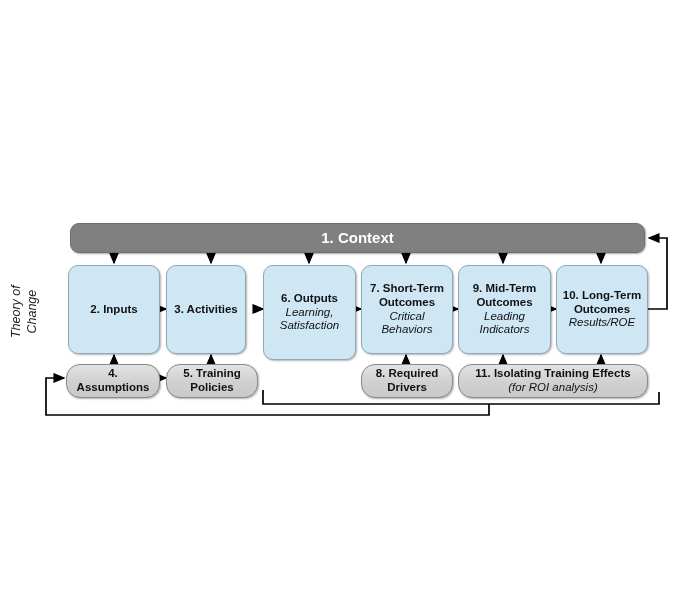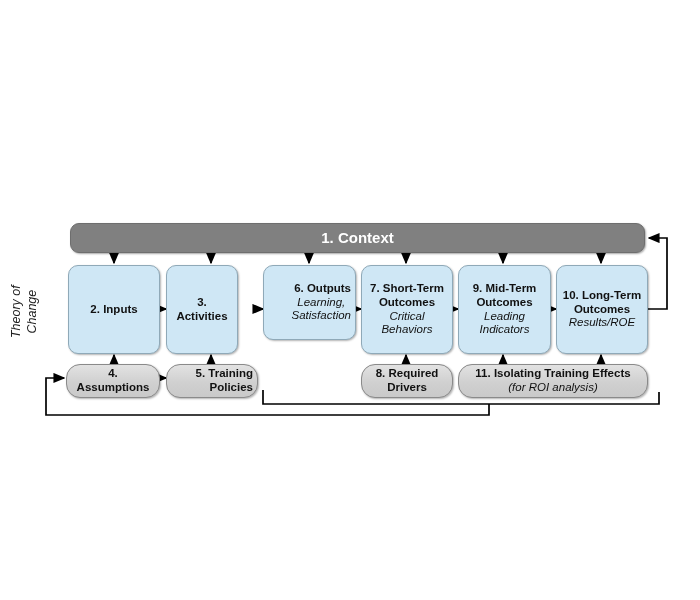--- a/index.html
+++ b/index.html
@@ -91,26 +91,26 @@
 
   <div class="node ctx" style="left:70px;top:223px;width:575px;height:30px;">
     <span class="ttl">1. Context</span>
   </div>
 
   <div class="node blue" style="left:68px;top:265px;width:92px;height:89px;">
     <span class="ttl">2. Inputs</span>
 
   </div>
 
-  <div class="node blue" style="left:166px;top:265px;width:72px;height:89px;">
+  <div class="node blue" style="left:166px;top:265px;width:80px;height:89px;">
     <span class="ttl">3. Activities</span>
 
   </div>
 
-  <div class="node blue" style="left:263px;top:265px;width:93px;height:75px;align-items:flex-end;">
+  <div class="node blue" style="left:263px;top:265px;width:93px;height:95px;">
     <span class="ttl">6. Outputs</span>
     <span class="sub" style="white-space: pre-line;">Learning,
 Satisfaction</span>
   </div>
 
   <div class="node blue" style="left:361px;top:265px;width:92px;height:89px;">
     <span class="ttl">7. Short-Term Outcomes</span>
     <span class="sub" style="white-space: pre-line;">Critical
 Behaviors</span>
   </div>
@@ -124,21 +124,21 @@
   <div class="node blue" style="left:556px;top:265px;width:92px;height:89px;">
     <span class="ttl">10. Long-Term Outcomes</span>
     <span class="sub">Results/ROE</span>
   </div>
 
   <div class="node gray" style="left:66px;top:364px;width:94px;height:28px;">
     <span class="ttl">4. Assumptions</span>
 
   </div>
 
-  <div class="node gray" style="left:166px;top:364px;width:92px;height:28px;text-align:right;">
+  <div class="node gray" style="left:166px;top:364px;width:92px;height:28px;">
     <span class="ttl">5. Training Policies</span>
 
   </div>
 
   <div class="node gray" style="left:361px;top:364px;width:92px;height:28px;">
     <span class="ttl">8. Required Drivers</span>
 
   </div>
 
   <div class="node gray" style="left:458px;top:364px;width:190px;height:28px;">

